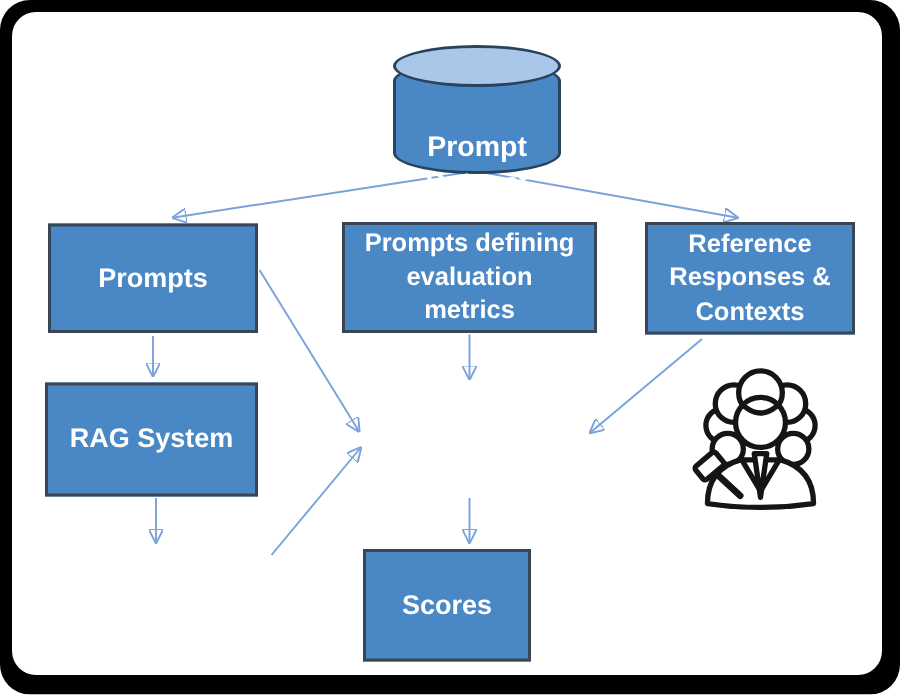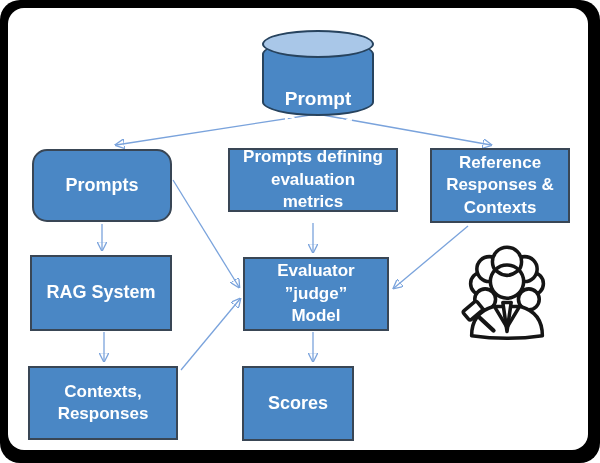--- a/index.html
+++ b/index.html
@@ -91,41 +91,36 @@
     <path d="M104,332 L104,361" marker-end="url(#arr)"></path>
     <path d="M181,370 L240,299" marker-end="url(#arr)"></path>
     <path d="M313,332 L313,361" marker-end="url(#arr)"></path>
   </svg>
 
   <div class="cylinder-body"></div>
   <div class="cylinder-top"></div>
   <div class="cylinder-label">Prompt
 Dataset</div>
 
-  <div class="node" style="left:32px;top:149px;width:140px;height:73px;border-radius:15px;">
+  <div class="node" style="left:32px;top:149px;width:140px;height:73px;">
     <div class="node-label" style="font-size:18px;">Prompts</div>
   </div>
-  <div class="node" style="left:228px;top:148px;width:170px;height:64px;">
+  <div class="node" style="left:228px;top:148px;width:170px;height:74px;">
     <div class="node-label">Prompts defining
 evaluation
 metrics</div>
   </div>
   <div class="node" style="left:30px;top:255px;width:142px;height:76px;">
     <div class="node-label" style="font-size:18px;">RAG System</div>
   </div>
 
   <div class="node" style="left:430px;top:148px;width:140px;height:75px;">
     <div class="node-label">Reference
 Responses &amp;
 Contexts</div>
-  </div>
-  <div class="node" style="left:243px;top:257px;width:146px;height:74px;">
-    <div class="node-label">Evaluator
-”judge”
-Model</div>
   </div>
 
   <svg class="judge-icon" viewBox="0 0 100 100">
     <g stroke="#151515" stroke-width="3.4" fill="#ffffff" stroke-linejoin="round" stroke-linecap="round">
 
       <circle cx="26" cy="42" r="11"></circle>
       <circle cx="74" cy="42" r="11"></circle>
       <circle cx="29" cy="57" r="10"></circle>
       <circle cx="71" cy="57" r="10"></circle>
       <circle cx="33" cy="28" r="12"></circle>
@@ -140,20 +135,16 @@
       <path d="M38,64 L50,84 L62,64" fill="none"></path>
       <path d="M46,60 L50,88 L54,60 Z"></path>
 
       <g transform="rotate(-40 18 68)">
         <rect x="9" y="62" width="17" height="11" rx="2"></rect>
       </g>
       <line x1="24" y1="75" x2="37" y2="87" stroke-width="4.2"></line>
     </g>
   </svg>
 
-  <div class="node" style="left:28px;top:366px;width:150px;height:74px;">
-    <div class="node-label">Contexts,
-Responses</div>
-  </div>
   <div class="node" style="left:242px;top:366px;width:112px;height:75px;">
     <div class="node-label" style="font-size:18px;">Scores</div>
   </div>
 </div>
 
 </body></html>

